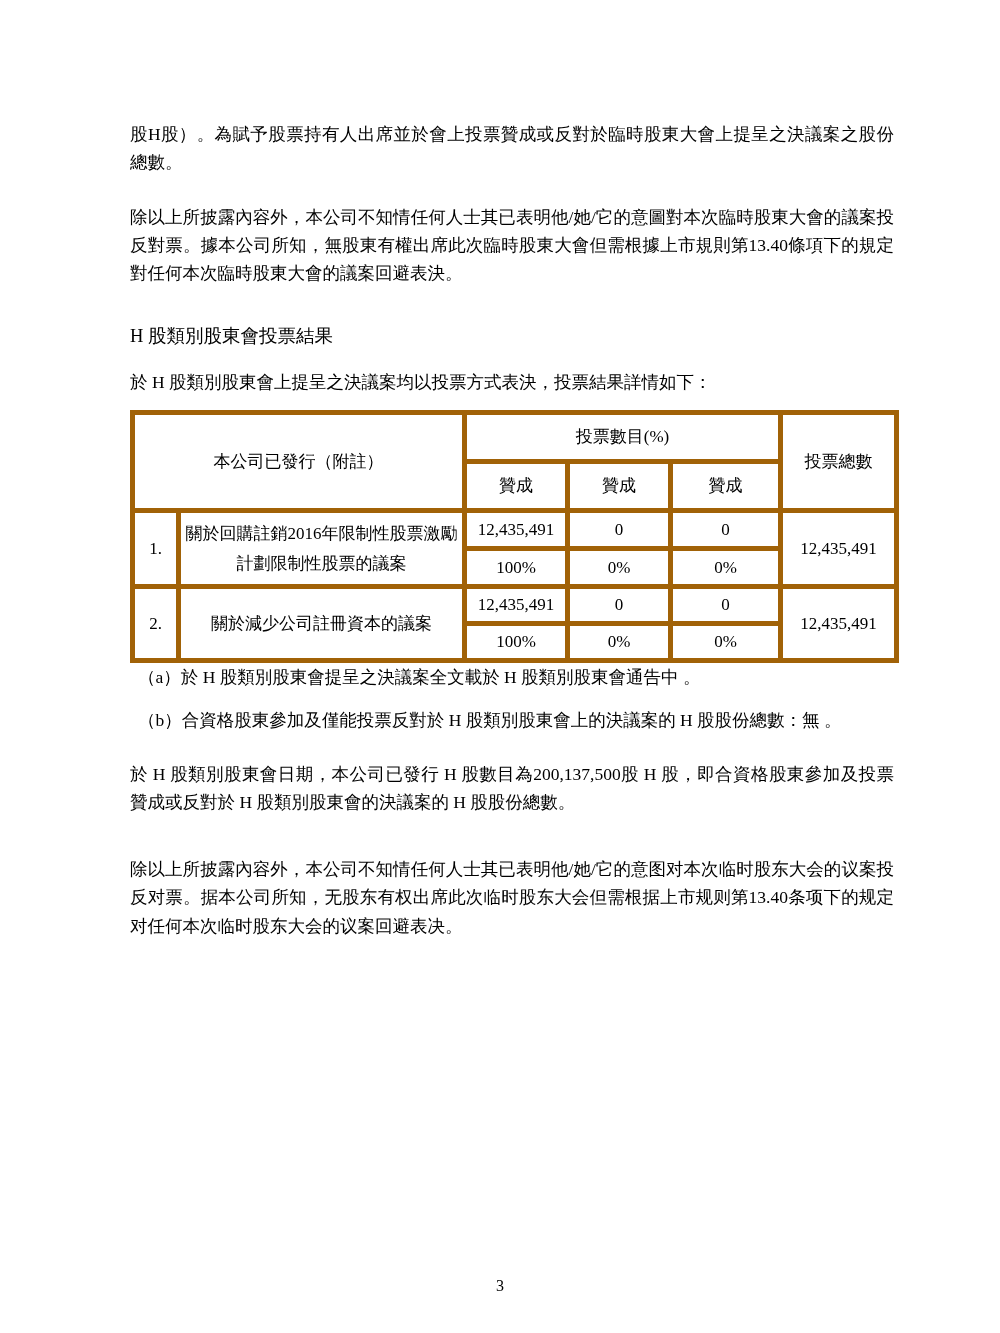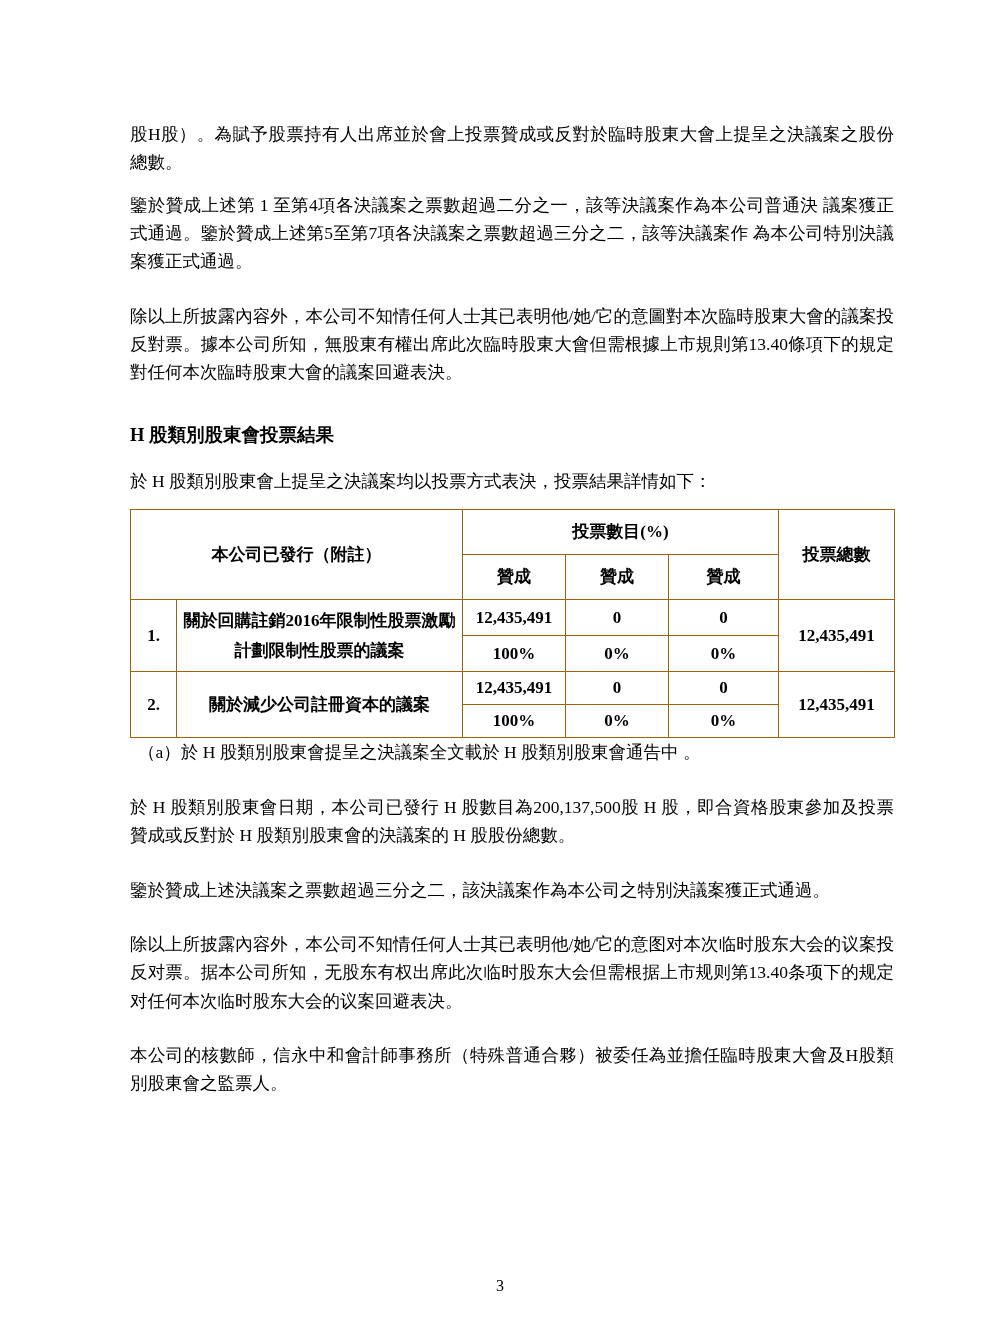--- a/index.html
+++ b/index.html
@@ -27,35 +27,35 @@
     font-size: 17.5px;
     line-height: 1.62;
     text-align: justify;
     text-justify: inter-ideograph;
   }
   .gap-sm { height: 12px; }
   .gap-md { height: 22px; }
 
   h2.section-heading {
     font-size: 18.5px;
-    font-weight: bold;
+    font-weight: normal;
     margin: 0 0 18px 0;
     line-height: 1.4;
   }
 
   table.vote-table {
     border-collapse: collapse;
     width: 100%;
     table-layout: fixed;
     margin: 6px 0 0 0;
   }
   table.vote-table td, table.vote-table th {
-    border: 1px solid #a16207;
-    font-size: 17px;
-    font-weight: bold;
+    border: 5px solid #a16207;
+    font-size: 17px;
+    font-weight: normal;
     text-align: center;
     vertical-align: middle;
     padding: 6px 4px;
   }
   .th-resolution {
     font-size: 19px;
     height: 66px;
   }
   .th-votes {
     font-size: 18px;
@@ -111,21 +111,20 @@
     font-size: 16px;
   }
 </style>
 </head>
 <body>
 
 <div class="page">
 
   <p class="body-text">股H股）。為賦予股票持有人出席並於會上投票贊成或反對於臨時股東大會上提呈之決議案之股份總數。</p>
 
-  <p class="body-text">鑒於贊成上述第 1 至第4項各決議案之票數超過二分之一，該等決議案作為本公司普通決 議案獲正式通過。鑒於贊成上述第5至第7項各決議案之票數超過三分之二，該等決議案作 為本公司特別決議案獲正式通過。</p>
 
   <div class="gap-sm"></div>
 
   <p class="body-text">除以上所披露內容外，本公司不知情任何人士其已表明他/她/它的意圖對本次臨時股東大會的議案投反對票。據本公司所知，無股東有權出席此次臨時股東大會但需根據上市規則第13.40條項下的規定對任何本次臨時股東大會的議案回避表決。</p>
 
   <div class="gap-md"></div>
 
   <h2 class="section-heading">H 股類別股東會投票結果</h2>
 
   <p class="body-text">於 H 股類別股東會上提呈之決議案均以投票方式表決，投票結果詳情如下：</p>
@@ -176,32 +175,31 @@
       <tr>
         <td class="v-num cell-bot">100%</td>
         <td class="v-num cell-bot">0%</td>
         <td class="v-num cell-bot">0%</td>
       </tr>
     </tbody>
   </table>
 
 
   <p class="note-item">（a）於 H 股類別股東會提呈之決議案全文載於 H 股類別股東會通告中 。</p>
+  <p class="note-item">（b）合資格股東參加及僅能投票反對於 H 股類別股東會上的決議案的 H 股股份總數：無 。</p>
 
   <div class="gap-sm"></div>
 
   <p class="body-text">於 H 股類別股東會日期，本公司已發行 H 股數目為200,137,500股 H 股，即合資格股東參加及投票贊成或反對於 H 股類別股東會的決議案的 H 股股份總數。</p>
 
   <div class="gap-sm"></div>
 
-  <p class="body-text"> 鑒於贊成上述決議案之票數超過三分之二，該決議案作為本公司之特別決議案獲正式通過。</p>
 
   <div class="gap-sm"></div>
 
   <p class="body-text">除以上所披露內容外，本公司不知情任何人士其已表明他/她/它的意图对本次临时股东大会的议案投反对票。据本公司所知，无股东有权出席此次临时股东大会但需根据上市规则第13.40条项下的规定对任何本次临时股东大会的议案回避表决。</p>
 
   <div class="gap-sm"></div>
 
-  <p class="body-text"> 本公司的核數師，信永中和會計師事務所（特殊普通合夥）被委任為並擔任臨時股東大會及H股類別股東會之監票人。</p>
 
 </div>
 
 <div class="page-number">3</div>
 
 </body></html>

